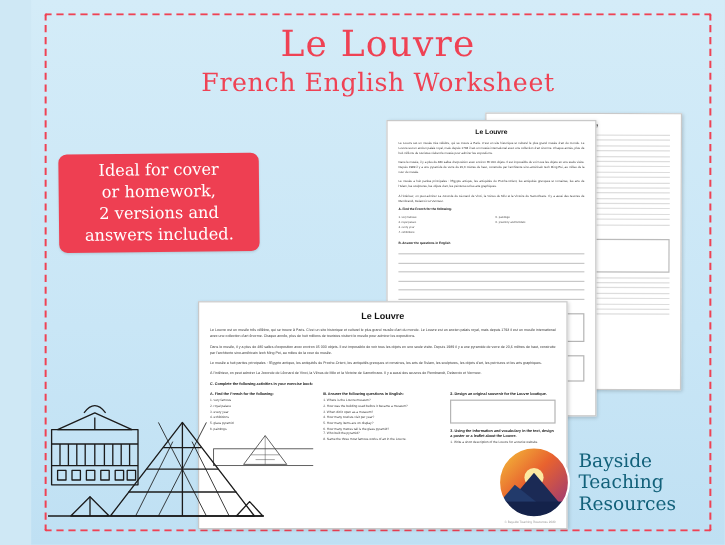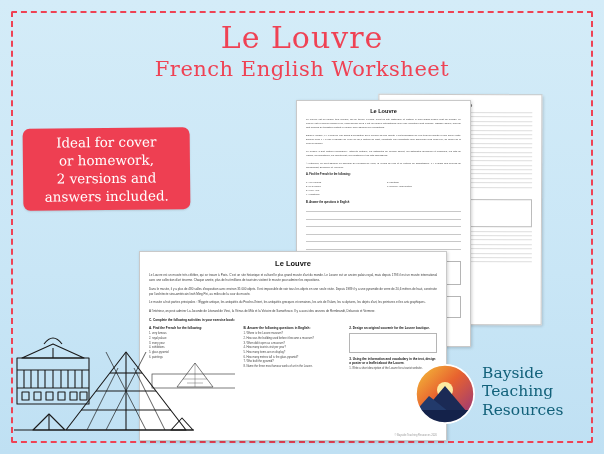--- a/index.html
+++ b/index.html
@@ -11,20 +11,21 @@
     height: 454px;
     background: #cfe8f5;
     font-family: "Liberation Sans", sans-serif;
     overflow: hidden;
     position: relative;
   }
   #page {
     position: absolute;
     inset: 0;
     background: linear-gradient(180deg, #d4ecf8 0%, #c9e6f6 60%, #bfe0f3 100%);
+    margin-left: 26px;
   }
   
   .frame {
     position: absolute;
     left: 11px;
     top: 11px;
     right: 11px;
     bottom: 11px;
     border: 2px dashed #ef4254;
     border-radius: 2px;
@@ -199,20 +200,21 @@
     height: 126px;
   }
   
   .logo {
     position: absolute;
     right: 17px;
     bottom: 14px;
     width: 172px;
     height: 76px;
     display: flex;
+    align-items: center;
     gap: 7px;
   }
   .logo-mark {
     width: 60px;
     height: 60px;
     border-radius: 50%;
     overflow: hidden;
     flex: none;
     position: relative;
     background: #ffffff;

